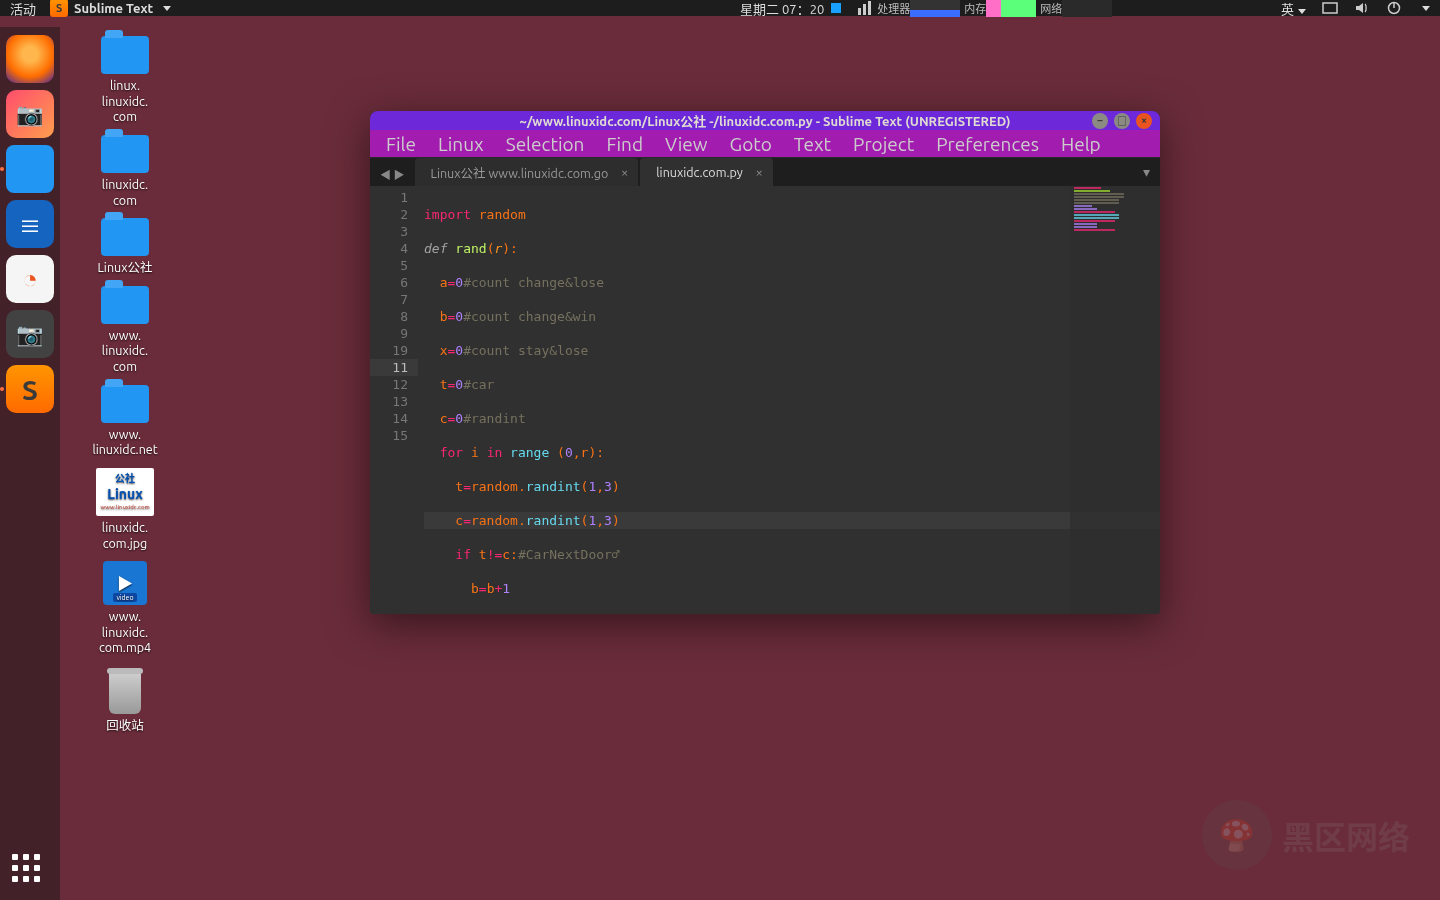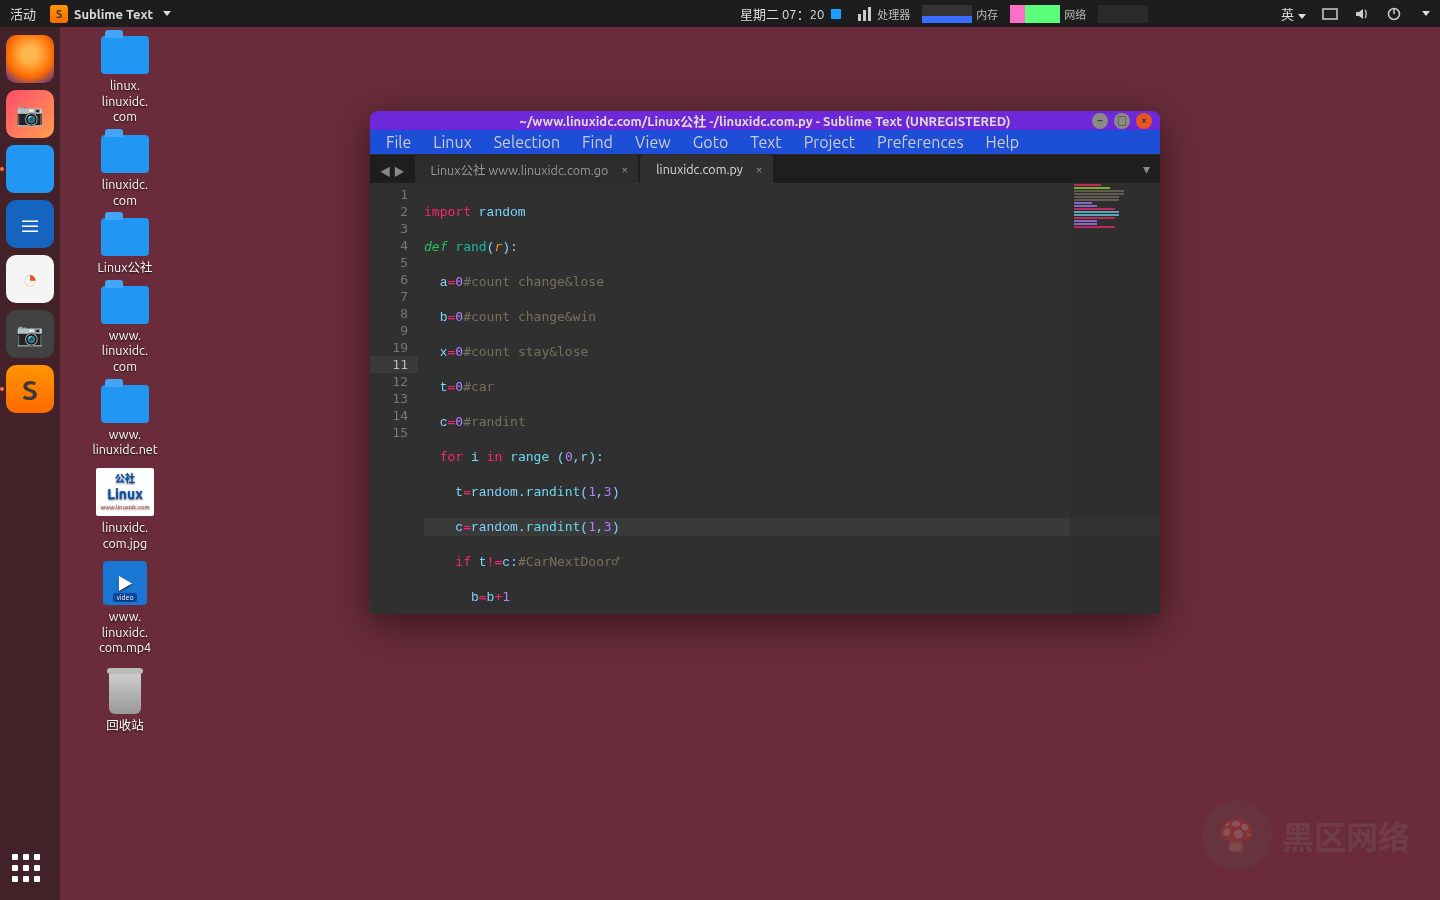--- a/index.html
+++ b/index.html
@@ -1,25 +1,25 @@
 <!DOCTYPE html>
 <html><head>
 <meta charset="utf-8">
 <style>
   * { margin:0; padding:0; box-sizing:border-box; }
   body { width:1440px; height:900px; background:#6a2c3a; font-family:"Ubuntu","Noto Sans CJK SC",sans-serif; overflow:hidden; position:relative; font-size:14px; color:#fff; }
   
-  #topbar { position:absolute; top:0; left:0; right:0; height:27px; background:#1d1d1d; display:flex; align-items:center; padding:0 10px; color:#ddd; font-size:13px; }
+  #topbar { position:absolute; top:0; left:0; right:0; height:16px; background:#1d1d1d; display:flex; align-items:center; padding:0 10px; color:#ddd; font-size:13px; }
   #topbar .left { display:flex; align-items:center; gap:14px; }
   #topbar .center { position:absolute; left:50%; transform:translateX(-50%); display:flex; align-items:center; gap:4px; }
   #topbar .right { margin-left:auto; display:flex; align-items:center; gap:16px; }
   .app-indicator { display:flex; align-items:center; gap:6px; font-weight:bold; }
   .sublime-ico { width:18px; height:18px; background:linear-gradient(#ff9500,#ff6a00); border-radius:3px; display:flex; align-items:center; justify-content:center; font-size:11px; color:#3a3a3a; font-weight:bold; }
   .tri-down { display:inline-block; width:0; height:0; border-left:4px solid transparent; border-right:4px solid transparent; border-top:5px solid #ddd; margin-left:4px; }
-  .sysmon { display:flex; align-items:center; gap:12px; }
+  .sysmon { display:flex; align-items:center; gap:0; }
   .mon-label { font-size:11px; color:#bbb; }
   .mon-graph { width:50px; height:18px; background:#333; position:relative; overflow:hidden; }
   .mon-graph.cpu::after{ content:""; position:absolute; inset:0; background:linear-gradient(transparent 60%, #3a6cff 60%); }
   .mon-graph.mem::after{ content:""; position:absolute; inset:0; background:linear-gradient(90deg,#ff6ec7 30%, #5cff7a 30%); }
   .mon-graph.net::after{ content:""; position:absolute; inset:0; background:#2a2a2a; }
   .top-ico { width:16px; height:16px; display:inline-flex; align-items:center; justify-content:center; color:#ccc; }
   .top-ico svg { width:16px; height:16px; fill:#ccc; }
   
   #dock { position:absolute; left:0; top:27px; bottom:0; width:60px; background:rgba(20,20,20,0.45); display:flex; flex-direction:column; align-items:center; padding-top:8px; gap:7px; }
   .dock-item { width:48px; height:48px; border-radius:10px; display:flex; align-items:center; justify-content:center; position:relative; }
@@ -55,42 +55,42 @@
   .dicon .trash::before { content:""; position:absolute; left:6px; top:8px; right:6px; bottom:0; background:linear-gradient(#ccc,#999); border-radius:0 0 6px 6px; }
   .dicon .trash::after { content:""; position:absolute; left:4px; top:2px; right:4px; height:6px; background:#bbb; border-radius:3px; }
   
   #sublime { position:absolute; left:370px; top:111px; width:790px; height:503px; background:#3b3b3b; border-radius:8px 8px 4px 4px; box-shadow:0 10px 40px rgba(0,0,0,0.5); display:flex; flex-direction:column; overflow:hidden; }
   #sub-titlebar { height:28px; background:#6d28d9; display:flex; align-items:center; justify-content:center; position:relative; color:#dfdbd2; font-size:13px; font-weight:bold; }
   #sub-titlebar .winbtns { position:absolute; right:8px; display:flex; gap:6px; }
   .winbtn { width:16px; height:16px; border-radius:50%; display:flex; align-items:center; justify-content:center; font-size:10px; color:#3a3a3a; }
   .winbtn.min { background:#8b8b83; }
   .winbtn.max { background:#8b8b83; }
   .winbtn.cls { background:#e95420; }
-  #sub-menubar { height:28px; background:#1d4ed8; display:flex; align-items:center; padding:0 6px; gap:2px; color:#ccc; font-size:16px; border-bottom:1px solid #2a2a2a; }
+  #sub-menubar { height:28px; background:#a21caf; display:flex; align-items:center; padding:0 6px; gap:2px; color:#ccc; font-size:19px; border-bottom:1px solid #2a2a2a; }
   #sub-menubar span { padding:3px 10px; cursor:default; }
   #sub-tabbar { height:30px; background:#1e1e1e; display:flex; align-items:flex-end; position:relative; }
   .tab-arrows { display:flex; align-items:center; gap:4px; padding:0 10px 4px; color:#888; font-size:11px; }
   .tab { height:28px; display:flex; align-items:center; padding:0 30px 0 16px; font-size:12.5px; position:relative; color:#999; background:#2d2d2d; border-radius:4px 4px 0 0; margin-right:2px; }
   .tab.active { background:#303030; color:#ddd; }
   .tab .close-x { position:absolute; right:10px; font-size:13px; color:#888; }
   .tab-overflow { position:absolute; right:10px; top:6px; color:#888; }
   #sub-editor { flex:1; display:flex; background:#303030; position:relative; }
   .gutter { width:48px; background:#303030; color:#777; font-family:"DejaVu Sans Mono",monospace; font-size:13px; text-align:right; padding:3px 10px 0 0; line-height:17px; border-right:0; }
   .gutter .ln.hl { background:#3a3a3a; color:#bbb; margin-right:-10px; padding-right:10px; }
   .gutter .mark { border-left:3px solid #d4b106; margin-left:-3px; }
   .code { flex:1; font-family:"DejaVu Sans Mono",monospace; font-size:13px; line-height:17px; padding:3px 0 0 6px; color:#ccc; white-space:pre; position:relative; }
   .code .line.hl { background:#3a3a3a; }
   .kw { color:#f92672; }
-  .kw2 { color:#22c55e; font-style:italic; }
-  .fn { color:#14b8a6; }
+  .kw2 { color:#a3a3a3; font-style:italic; }
+  .fn { color:#bef264; }
   .op { color:#f92672; }
   .num { color:#ae81ff; }
   .cm { color:#75715e; }
   .par { color:#fd971f; font-style:italic; }
-  .plain { color:#7dd3fc;font-family:Liberation Mono, monospace; }
+  .plain { color:#f97316; }
   .call { color:#66d9ef; }
   .minimap { position:absolute; right:0; top:0; width:90px; height:100%; background:#2e2e2e; opacity:0.7; }
   .minimap .mm-line { height:2px; margin:1px 4px; }
   
   #watermark { position:absolute; right:30px; bottom:30px; opacity:0.18; display:flex; align-items:center; gap:10px; }
   #watermark .circ { width:70px; height:70px; border-radius:50%; background:#555; display:flex; align-items:center; justify-content:center; color:#fff; font-size:30px; }
   #watermark .txt { font-size:32px; color:#888; font-weight:bold; }
 </style>
 </head>
 <body>

